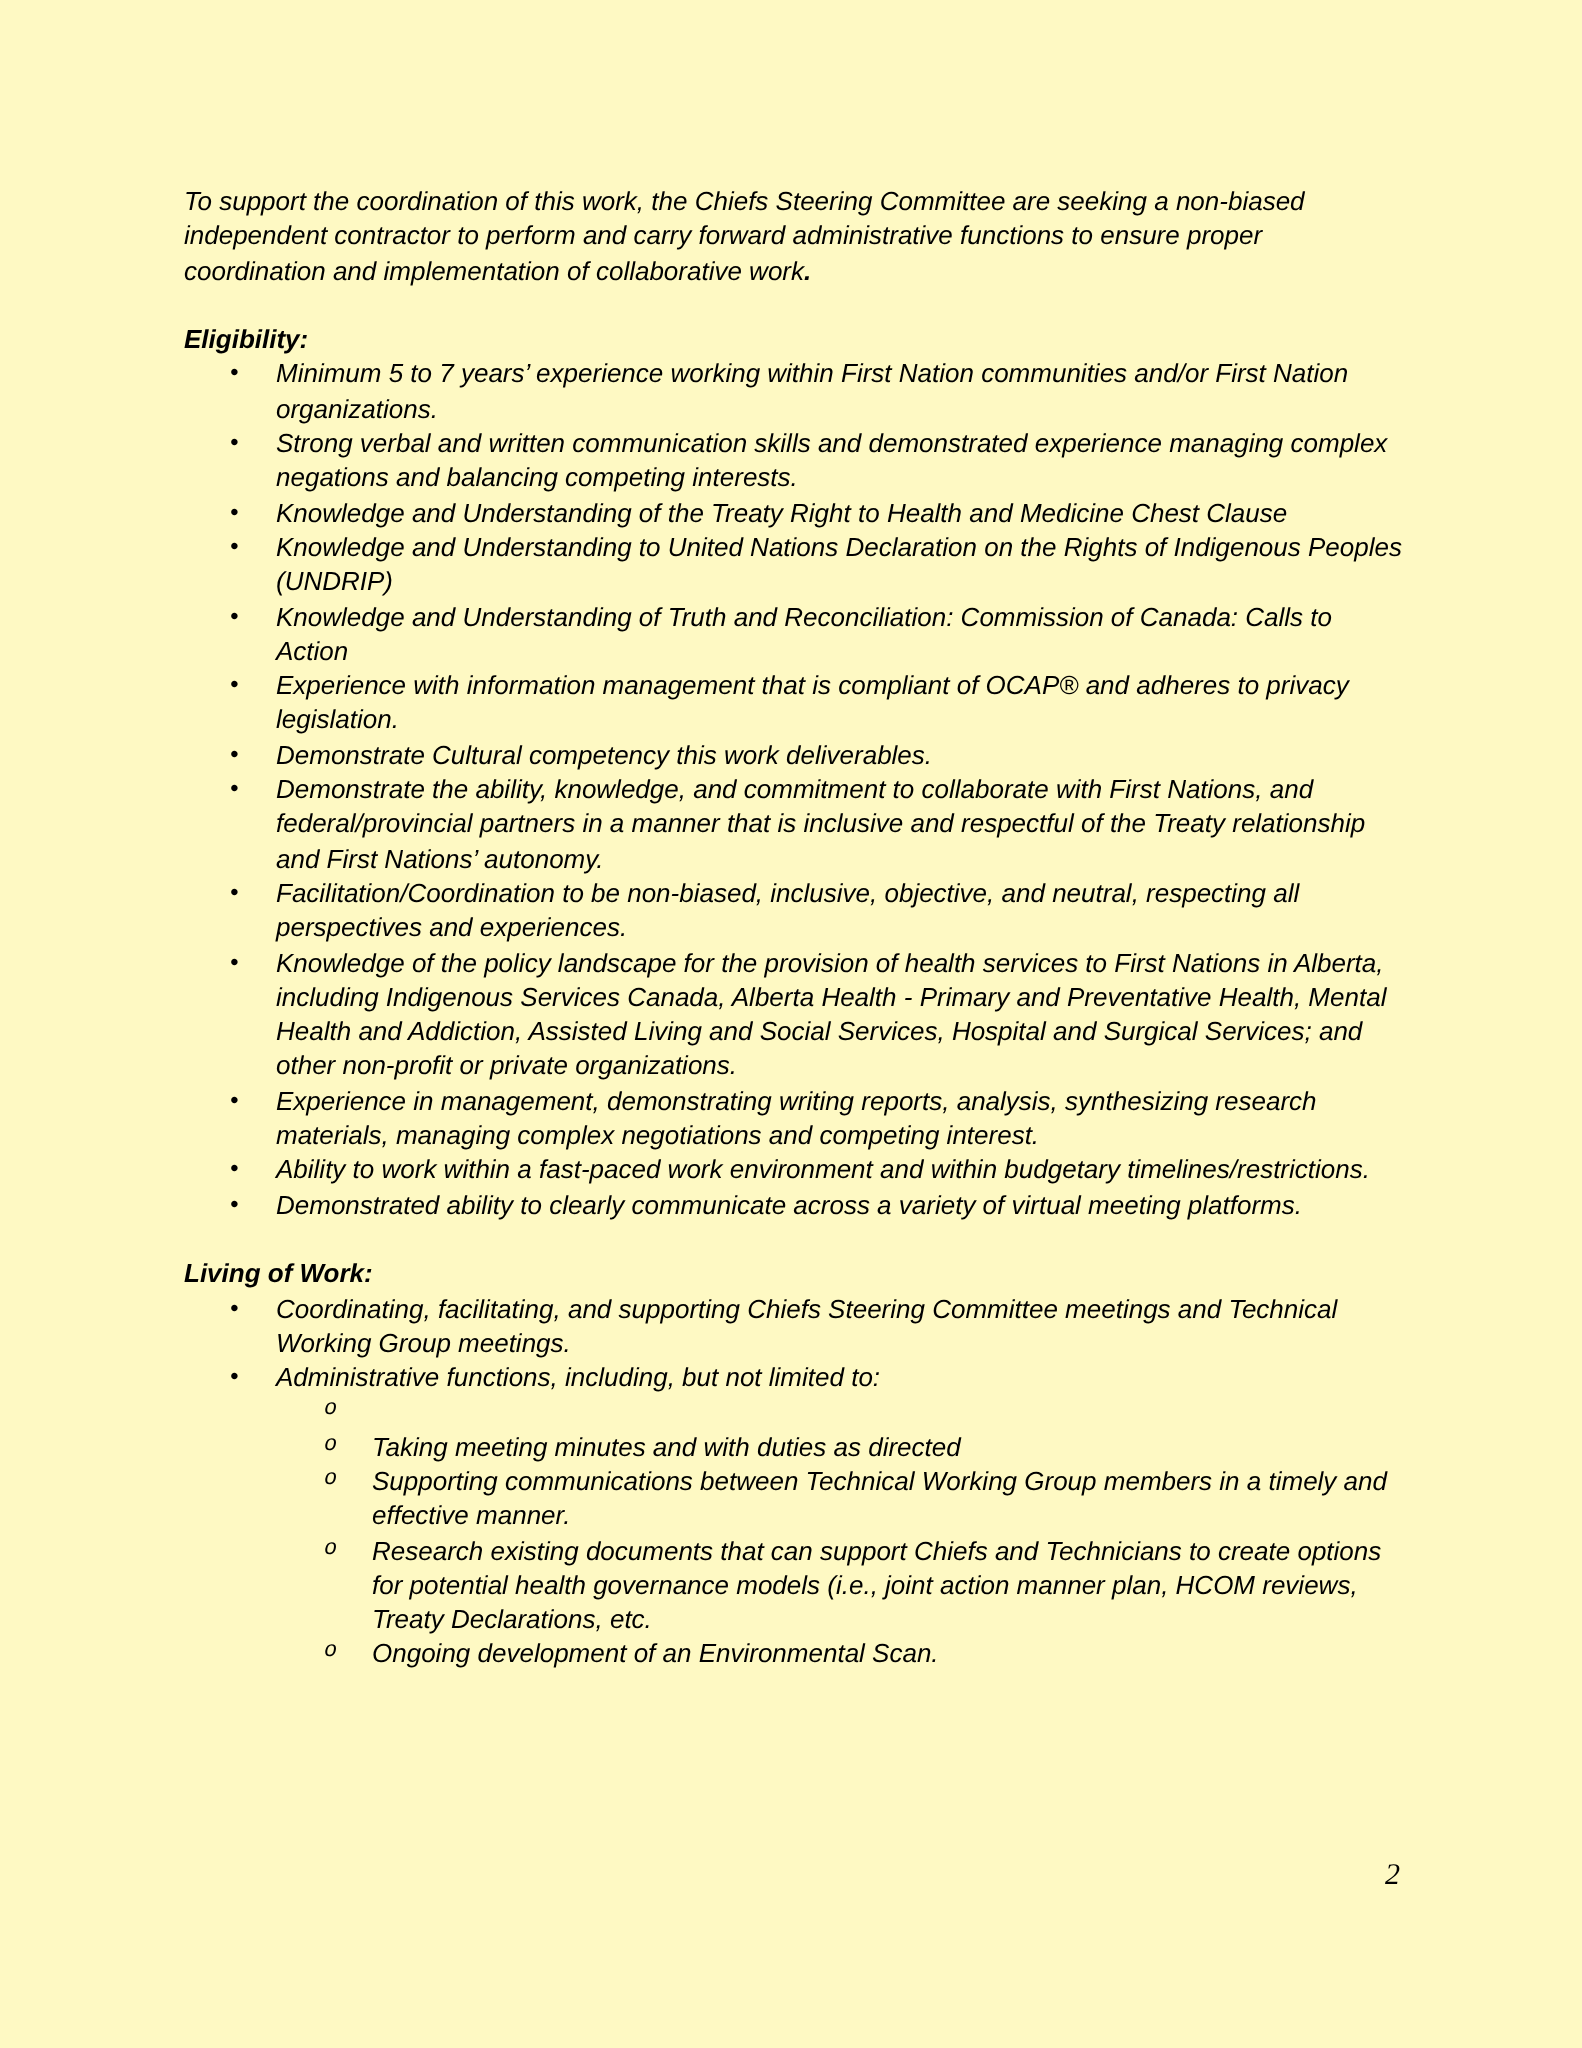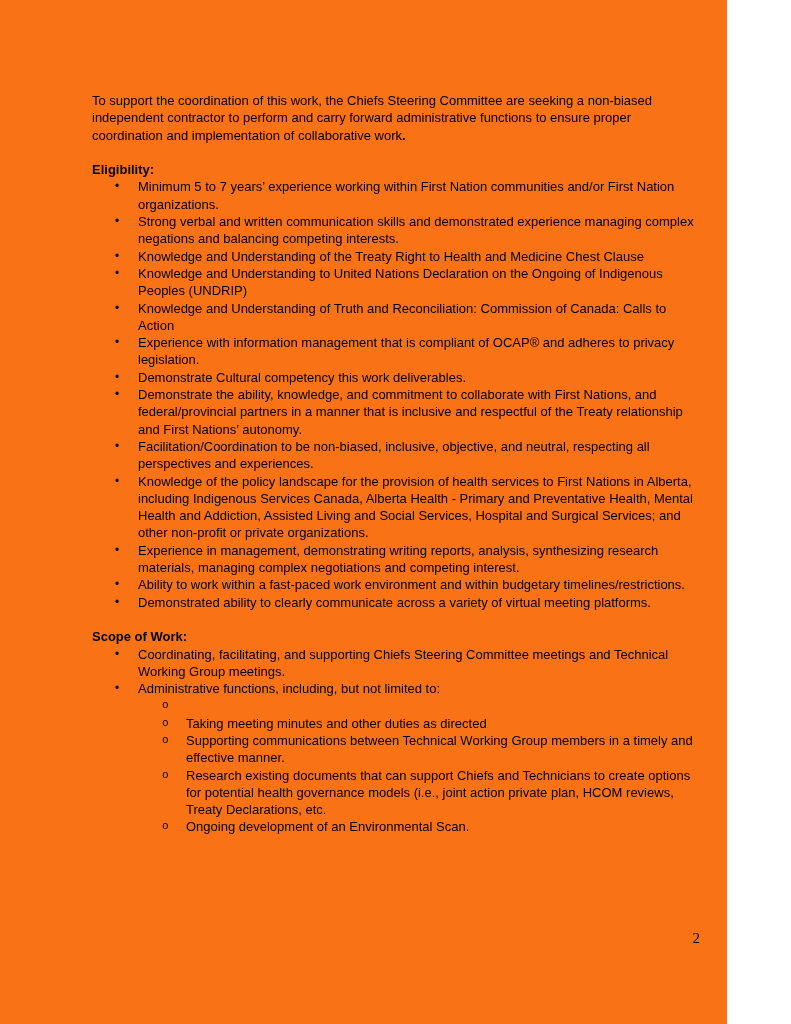--- a/index.html
+++ b/index.html
@@ -2,28 +2,29 @@
 <html><head>
 <meta charset="utf-8">
 <style>
   html, body {
     margin: 0;
     padding: 0;
     background: #ffffff;
   }
   .page {
     position: relative;
-    width: 727px;
+    width: 791px;
     height: 1024px;
-    background: #f97316;
+    background: #fef9c3;
     overflow: hidden;
     font-family: "Liberation Sans", sans-serif;
     font-size: 13px;
     line-height: 17.3px;
     color: #000000;
+    font-style: italic;
   }
   .content {
     position: absolute;
     left: 92px;
     top: 92px;
     width: 612px;
   }
   p { margin: 0; }
   .spacer { height: 17.3px; }
   .h { font-weight: bold; }
@@ -74,21 +75,21 @@
       <li class="li1">
           <span class="mk">•</span>
           <span class="tx">Strong verbal and written communication skills and demonstrated experience managing complex negations and balancing competing interests.</span>
         </li>
       <li class="li1">
           <span class="mk">•</span>
           <span class="tx">Knowledge and Understanding of the Treaty Right to Health and Medicine Chest Clause</span>
         </li>
       <li class="li1">
           <span class="mk">•</span>
-          <span class="tx">Knowledge and Understanding to United Nations Declaration on the Ongoing of Indigenous Peoples (UNDRIP)</span>
+          <span class="tx">Knowledge and Understanding to United Nations Declaration on the Rights of Indigenous Peoples (UNDRIP)</span>
         </li>
       <li class="li1">
           <span class="mk">•</span>
           <span class="tx">Knowledge and Understanding of Truth and Reconciliation: Commission of Canada: Calls to Action</span>
         </li>
       <li class="li1">
           <span class="mk">•</span>
           <span class="tx">Experience with information management that is compliant of OCAP® and adheres to privacy legislation.</span>
         </li>
       <li class="li1">
@@ -116,48 +117,48 @@
           <span class="tx">Ability to work within a fast-paced work environment and within budgetary timelines/restrictions.</span>
         </li>
       <li class="li1">
           <span class="mk">•</span>
           <span class="tx">Demonstrated ability to clearly communicate across a variety of virtual meeting platforms.</span>
         </li>
     </ul>
 
     <div class="spacer"></div>
 
-    <p class="h">Scope of Work:</p>
+    <p class="h">Living of Work:</p>
 
     <ul>
       <li class="li1">
           <span class="mk">•</span>
           <span class="tx">Coordinating, facilitating, and supporting Chiefs Steering Committee meetings and Technical Working Group meetings.</span>
         </li>
       <li class="li1">
           <span class="mk">•</span>
           <span class="tx">Administrative functions, including, but not limited to:</span>
         </li>
     </ul>
 
     <ul>
       <li class="li2">
           <span class="mk">o</span>
         </li>
       <li class="li2">
           <span class="mk">o</span>
-          <span class="tx">Taking meeting minutes and other duties as directed</span>
+          <span class="tx">Taking meeting minutes and with duties as directed</span>
         </li>
       <li class="li2">
           <span class="mk">o</span>
           <span class="tx">Supporting communications between Technical Working Group members in a timely and effective manner.</span>
         </li>
       <li class="li2">
           <span class="mk">o</span>
-          <span class="tx">Research existing documents that can support Chiefs and Technicians to create options for potential health governance models (i.e., joint action private plan, HCOM reviews, Treaty Declarations, etc.</span>
+          <span class="tx">Research existing documents that can support Chiefs and Technicians to create options for potential health governance models (i.e., joint action manner plan, HCOM reviews, Treaty Declarations, etc.</span>
         </li>
       <li class="li2">
           <span class="mk">o</span>
           <span class="tx">Ongoing development of an Environmental Scan.</span>
         </li>
     </ul>
 
   </div>
 
   <div class="pagenum">2</div>

